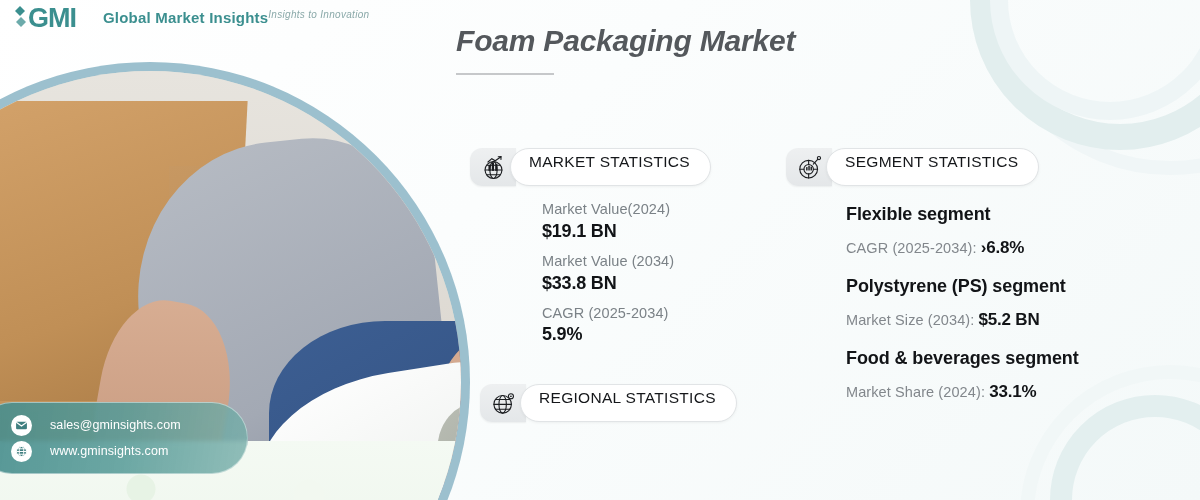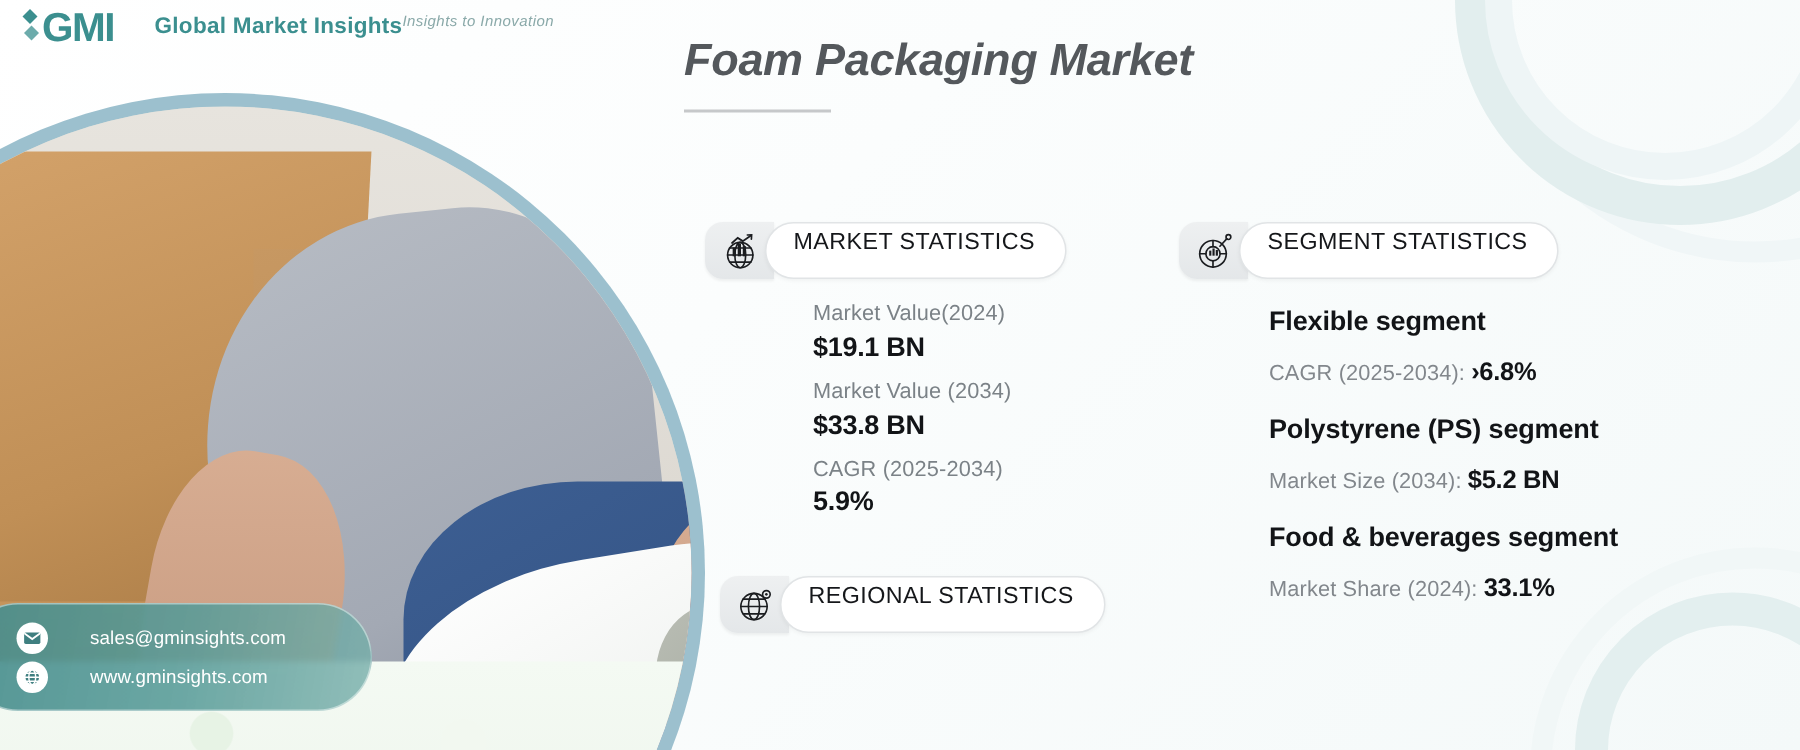--- a/index.html
+++ b/index.html
@@ -177,21 +177,21 @@
     border-radius: 40px;
     background: linear-gradient(100deg, rgba(70,140,140,.92) 0%, rgba(88,155,152,.88) 55%, rgba(120,175,170,.80) 100%);
     border: 1px solid rgba(255,255,255,.45);
     display: flex; flex-direction: column;
     justify-content: center;
     gap: 5px;
     padding: 0 12px 0 34px;
     z-index: 6;
     backdrop-filter: blur(2px);
   }
-  .contact-row { display: flex; align-items: center; gap: 28px; }
+  .contact-row { display: flex; align-items: center; gap: 18px; }
   .c-ico {
     width: 21px; height: 21px; border-radius: 50%;
     background: #ffffff;
     display: flex; align-items: center; justify-content: center;
     flex: 0 0 auto;
   }
   .c-ico svg { width: 13px; height: 13px; display:block; }
   .c-txt { color: #ffffff; font-size: 12.5px; letter-spacing: .1px; white-space: nowrap; }
 
   

